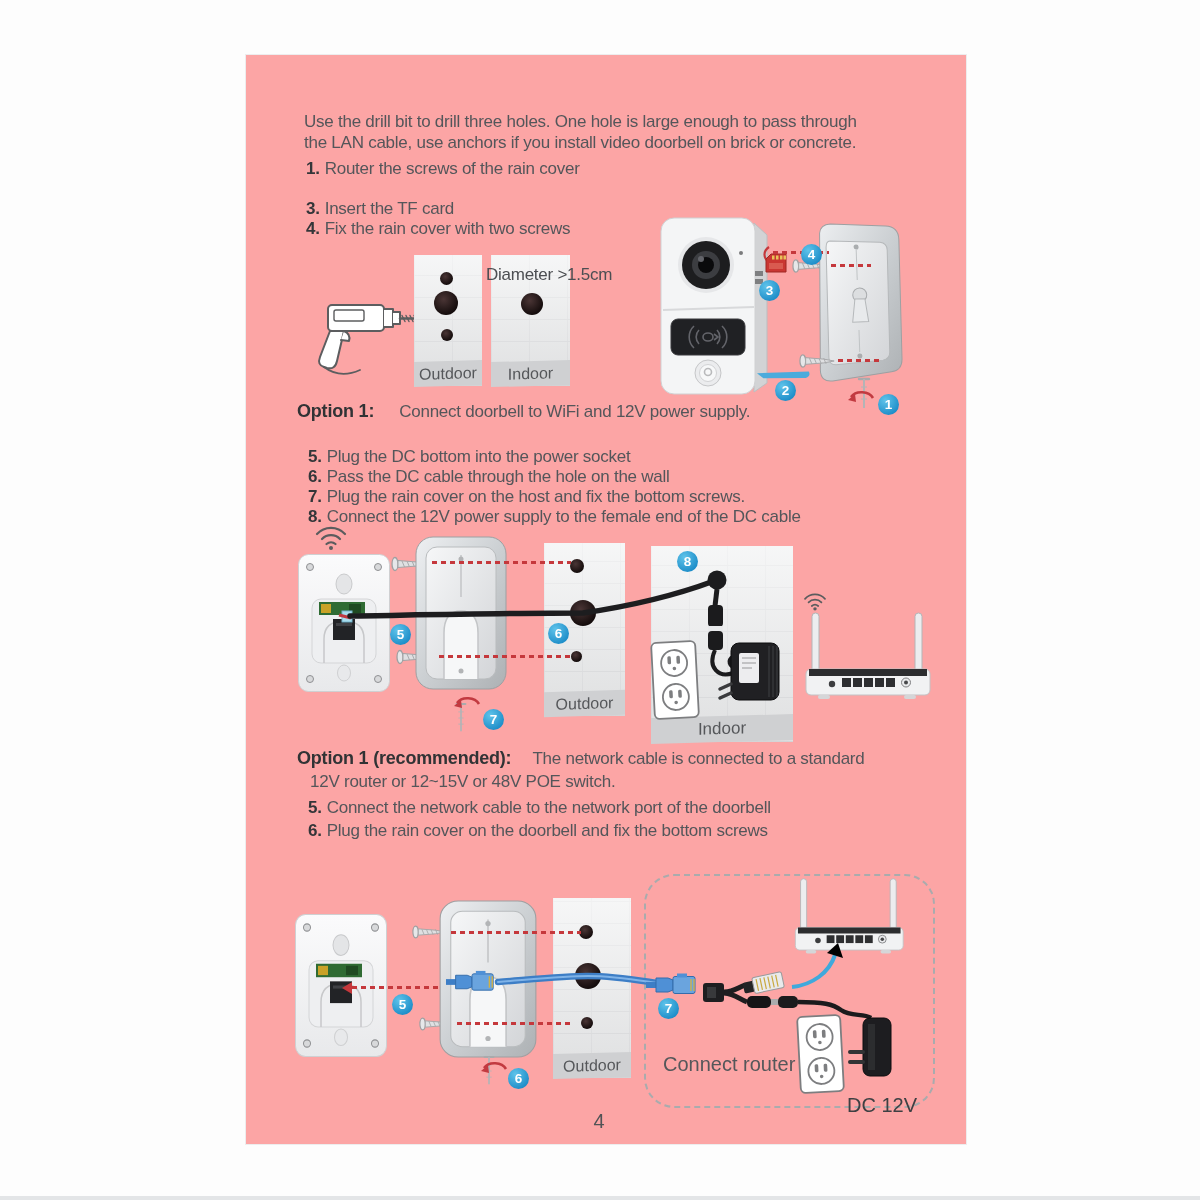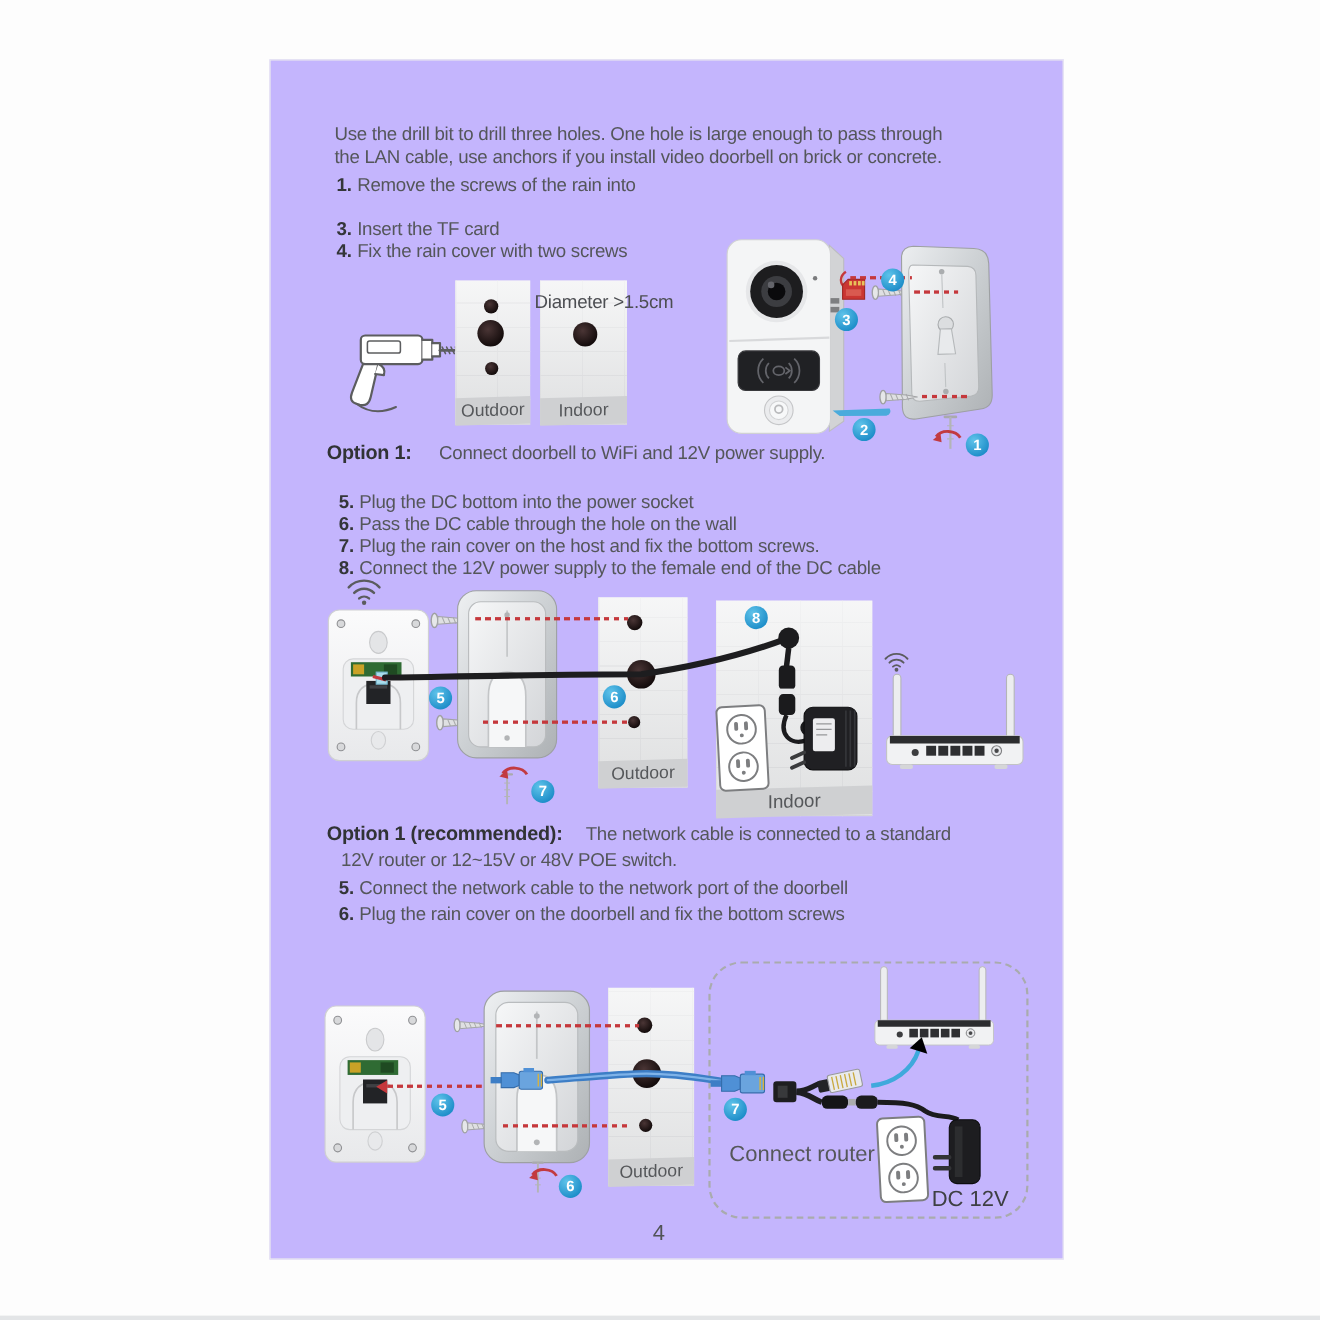--- a/index.html
+++ b/index.html
@@ -1,17 +1,17 @@
 <!DOCTYPE html>
 <html><head>
 <meta charset="utf-8">
 <style>
   html,body{margin:0;padding:0;background:#fdfdfd;width:1200px;height:1200px;overflow:hidden;
     font-family:"Liberation Sans",sans-serif;color:#54565a;}
-  .sheet{position:absolute;left:245px;top:54px;width:720px;height:1089px;background:#c4b5fd;
+  .sheet{position:absolute;left:245px;top:54px;width:720px;height:1089px;background:#fca5a5;
     border:1px solid #ededee;}
   .txt{position:absolute;font-size:17px;letter-spacing:-0.25px;white-space:nowrap;color:#54565a;}
   .step{position:absolute;font-size:17px;letter-spacing:-0.25px;white-space:nowrap;}
   .step b{color:#343639;margin-right:5px;}
   .h1{position:absolute;font-size:18px;white-space:nowrap;}
   .h1 b{color:#313335;letter-spacing:-0.2px;}
   .h1 span{font-size:17px;letter-spacing:-0.25px;}
   .badge{position:absolute;width:21px;height:21px;border-radius:50%;z-index:30;
     background:radial-gradient(circle at 35% 30%,#5fc3ea,#1e8ec9 75%);
     color:#fff;font-weight:bold;font-size:13.5px;display:flex;align-items:center;justify-content:center;}
@@ -21,21 +21,21 @@
       repeating-linear-gradient(90deg,#e2e3e5 0 1px,transparent 1px 38px);}
   .band{position:absolute;left:0;right:0;bottom:0;height:25px;background:#cfd0d2;color:#55575a;
     font-size:16px;display:flex;align-items:center;justify-content:center;transform:skewY(-1.6deg);}
   .hole{position:absolute;border-radius:50%;background:radial-gradient(circle at 40% 35%,#4a3535,#140c0c 72%);}
   .dashred{position:absolute;height:3px;z-index:12;
     background:repeating-linear-gradient(90deg,#c5383c 0 5px,transparent 5px 9px);}
   .tri-left{position:absolute;width:0;height:0;z-index:12;
     border-top:6px solid transparent;border-bottom:6px solid transparent;border-right:10px solid #c5383c;}
   .dashbox{position:absolute;border:2px dashed #a9abad;border-radius:30px;}
   .num4{position:absolute;font-size:20px;color:#515356;}
-  .big{position:absolute;font-size:20px;white-space:nowrap;}
+  .big{position:absolute;font-size:20px;white-space:nowrap;margin-top:15px;}
   .bottom-bar{position:absolute;left:0;top:1196px;width:1200px;height:4px;background:#e3e5e7;}
   svg{position:absolute;overflow:visible;}
 </style>
 </head>
 <body>
 
 <svg width="0" height="0">
     <defs>
 <linearGradient id="gmet" x1="0" y1="0" x2="1" y2="1">
  <stop offset="0" stop-color="#eef0f2"></stop>
@@ -51,21 +51,21 @@
         <stop offset="1" stop-color="#e8e9eb"></stop>
 </linearGradient>
 </defs>
   </svg>
 
 <div class="sheet">
 
   <div class="txt" style="left:58px;top:57px">Use the drill bit to drill three holes. One hole is large enough to pass through</div>
   <div class="txt" style="left:58px;top:78px">the LAN cable, use anchors if you install video doorbell on brick or concrete.</div>
 
-  <div class="step" style="left:60px;top:104px"><b>1.</b><span>Remove the screws of the rain into</span></div>
+  <div class="step" style="left:60px;top:104px"><b>1.</b><span>Router the screws of the rain cover</span></div>
   <div class="step" style="left:60px;top:144px"><b>3.</b><span>Insert the TF card</span></div>
   <div class="step" style="left:60px;top:164px"><b>4.</b><span>Fix the rain cover with two screws</span></div>
 
   <svg style="left:66px;top:224px" width="106" height="98" viewBox="0 0 106 98">
     <g fill="#fff" stroke="#5c5d5f" stroke-width="2" stroke-linejoin="round" stroke-linecap="round">
       <rect x="16" y="26" width="56" height="26" rx="4"></rect>
       <rect x="22" y="31" width="30" height="11" rx="2" stroke-width="1.4"></rect>
       <path d="M72,30 h9 v18 h-9"></path>
         <path d="M81,33 h7 v12 h-7"></path>
       <path d="M88,39.5 h16" stroke-width="2.5"></path>

